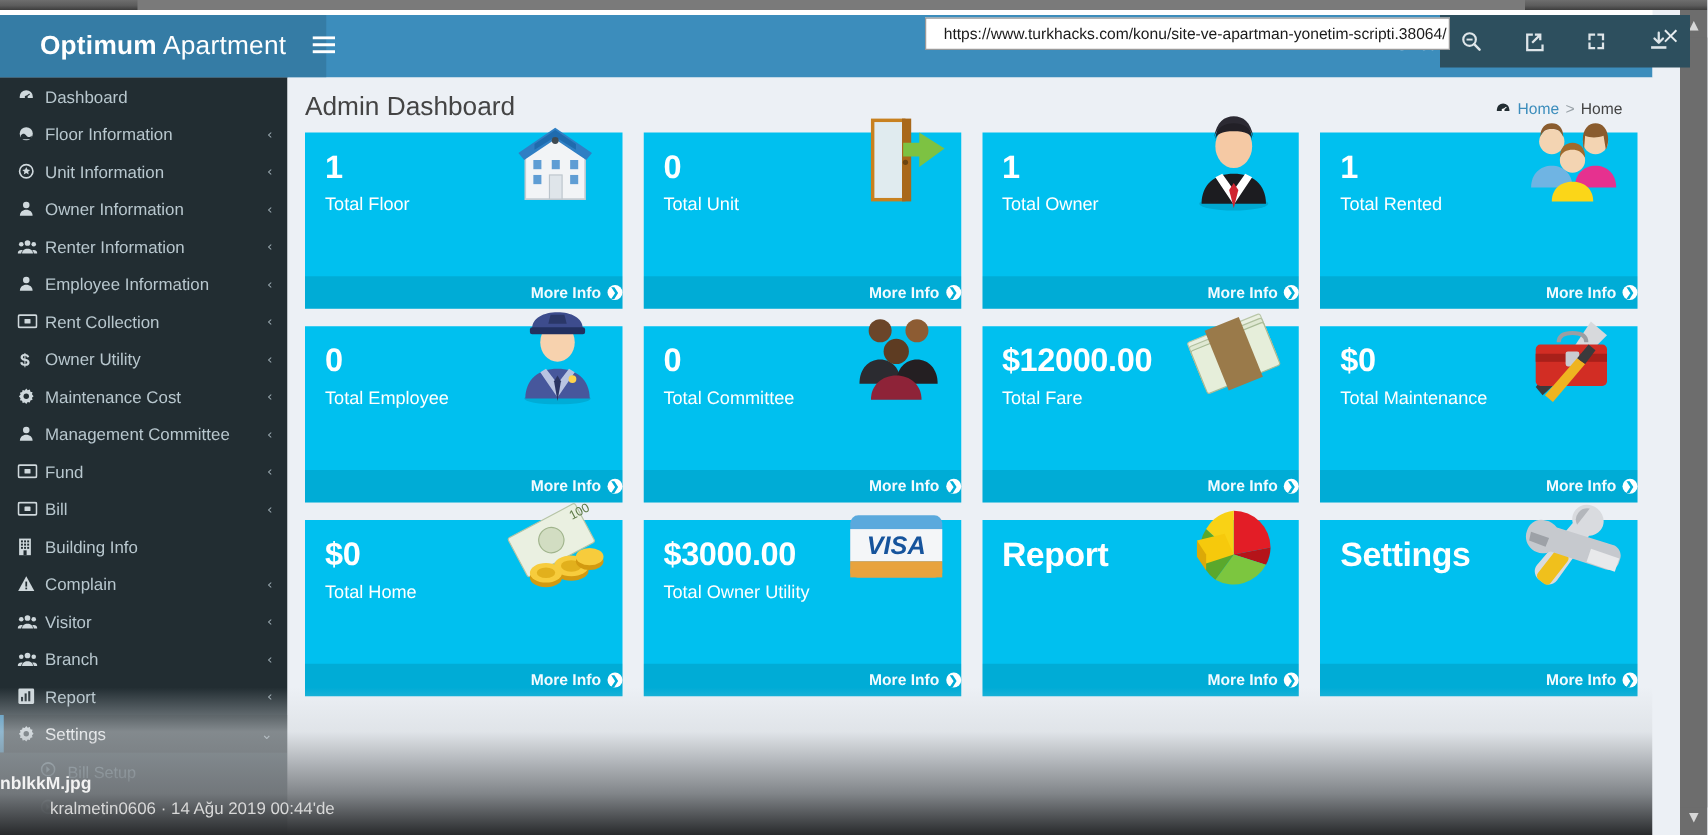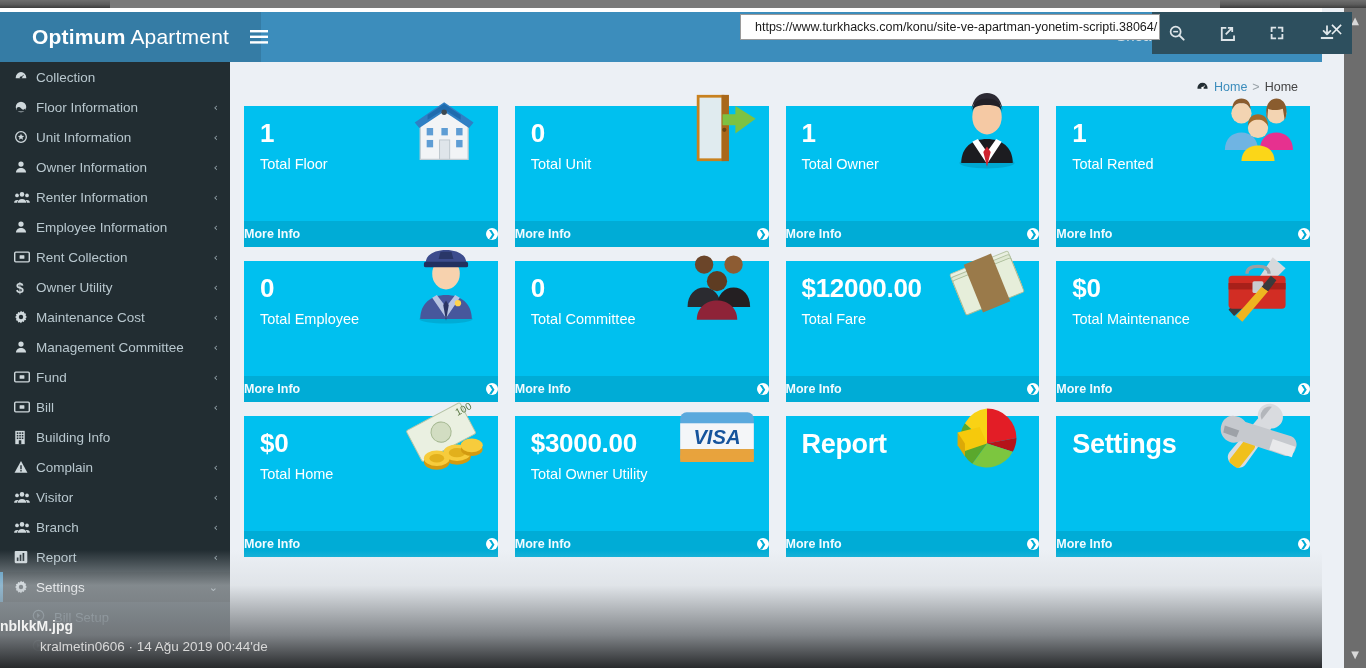--- a/index.html
+++ b/index.html
@@ -107,21 +107,21 @@
   .card .inner{ padding:14px 12px 0 16px; }
   .card .big{
     font-size:26px; font-weight:bold; line-height:1.05; letter-spacing:-.3px;
     white-space:nowrap;
   }
   .card .big.word{ font-size:27px; }
   .card .lbl{ font-size:14.5px; margin-top:9px; white-space:nowrap; }
   .card .foot{
     position:absolute; left:0; right:0; bottom:0; height:26px;
     background:rgba(0,0,0,.10); color:#f2fbff; font-size:12.5px;
-    font-weight:bold; display:flex; align-items:center; justify-content:space-between; gap:5px;
+    font-weight:bold; display:flex; align-items:center; justify-content:flex-end; gap:5px;
     cursor:pointer;
   }
   .card .foot .cir{
     display:inline-block; width:12px; height:12px; border-radius:50%;
     background:#fff; color:#00acd6; font-size:9px; line-height:12px; text-align:center;
     font-weight:bold;
   }
   .card .art{
     position:absolute; right:6px; top:-24px; width:92px; height:92px;
     pointer-events:none;
@@ -214,21 +214,21 @@
   <div id="sidebar">
     <div id="sidebar-nav">
         <div class="nav-item">
           <span class="ico">
             <svg width="14" height="14" viewBox="0 0 16 16">
               <path d="M8 2.4A6 6 0 0 0 2 8.4v1.1h12V8.4A6 6 0 0 0 8 2.4z" fill="#cfd8dc"></path>
               <circle cx="8" cy="8.7" r="1.4" fill="#222d32"></circle>
               <path d="M8 8.4l3.1-2.5" stroke="#222d32" stroke-width="1" fill="none"></path>
             </svg>
           </span>
-          <span class="lbl">Collection</span>
+          <span class="lbl">Dashboard</span>
           <span class="arr"></span>
         </div>
         <div class="nav-item">
           <span class="ico">
             <svg width="14" height="14" viewBox="0 0 16 16">
               <circle cx="8" cy="8" r="6" fill="#cfd8dc"></circle>
               <path d="M3 9.5c1.6-2 3.4-2 5 0s3.4 2 5 0V13H3z" fill="#222d32"></path>
             </svg>
           </span>
           <span class="lbl">Floor Information</span>
@@ -434,20 +434,21 @@
           <span class="dot"><svg width="13" height="13" viewBox="0 0 16 16">
               <circle cx="8" cy="8" r="6.4" fill="none" stroke="#8aa4af" stroke-width="1.5"></circle>
               <path d="M6.3 4.8L9.8 8l-3.5 3.2z" fill="#8aa4af"></path>
             </svg></span>
           <span>Utility Bill</span>
         </div>
       </div>
   </div>
 
   <div id="content">
+    <div id="page-title">Admin Dashboard</div>
 
     <div id="breadcrumb">
       <span class="bc-ico">
         <svg width="13" height="13" viewBox="0 0 16 16" aria-hidden="true">
           <path d="M8 2.2A6.2 6.2 0 0 0 1.8 8.4v1.1h12.4V8.4A6.2 6.2 0 0 0 8 2.2z" fill="#222d32"></path>
           <circle cx="8" cy="8.6" r="1.5" fill="#ffffff"></circle>
           <path d="M8 8.3l3.2-2.6" stroke="#ffffff" stroke-width="1" fill="none"></path>
         </svg>
       </span>
       <span>Home</span>

